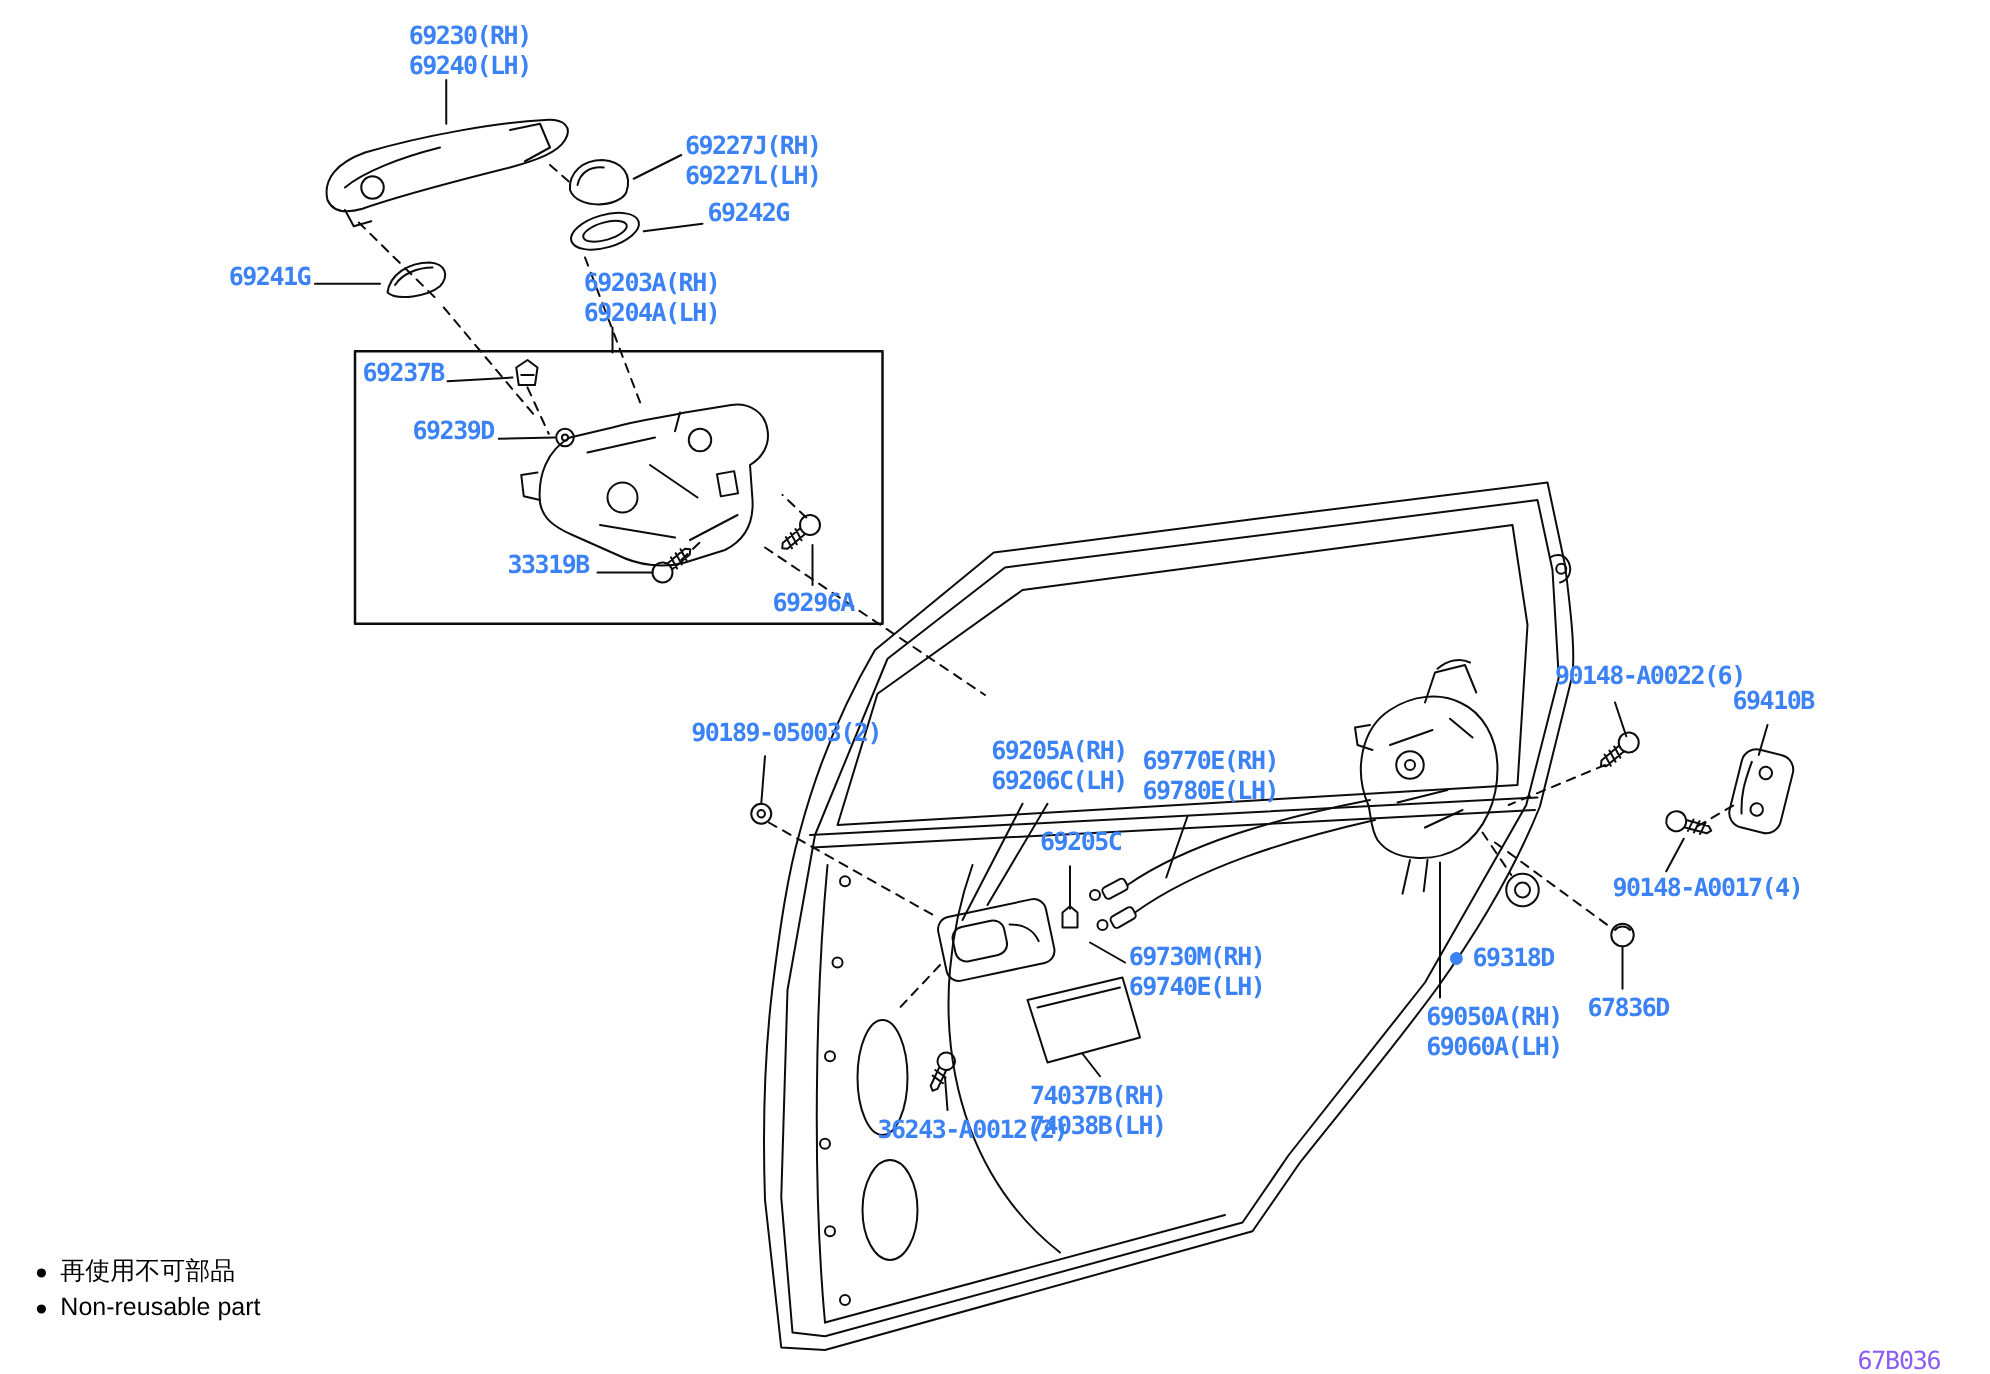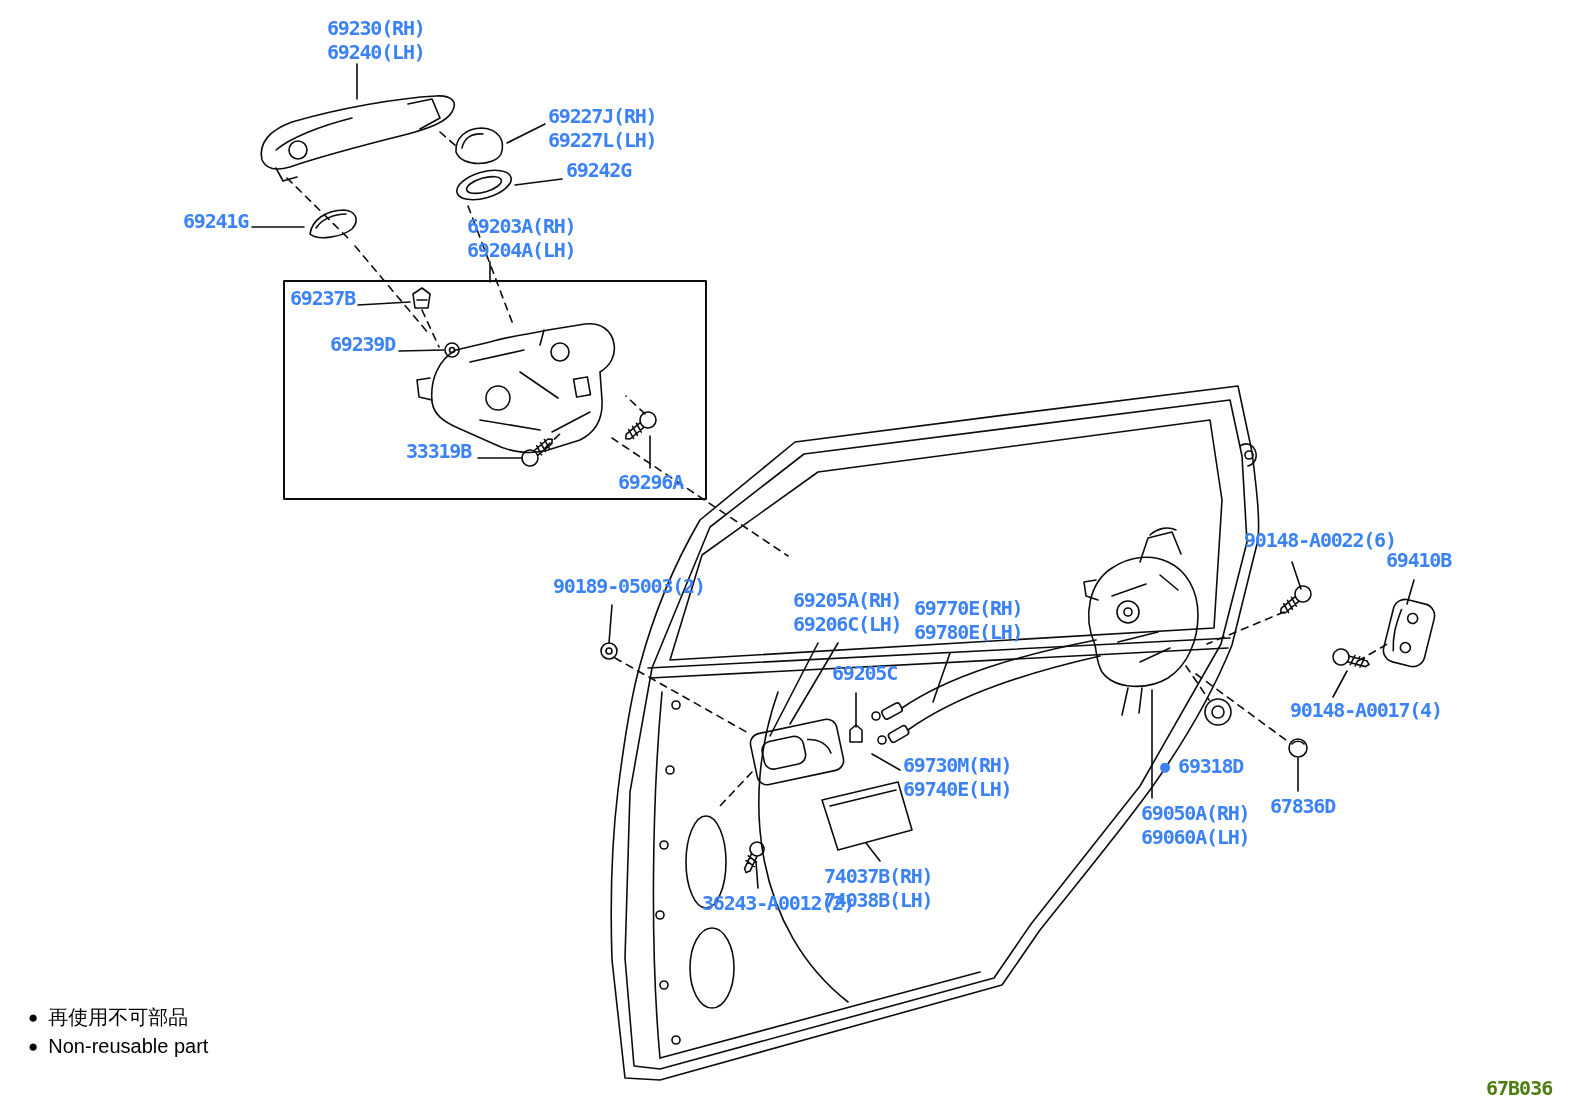--- a/index.html
+++ b/index.html
@@ -32,24 +32,24 @@
     font-size:20px;
     line-height:25px;
     color:#000;
     display:flex; flex-direction:column; gap:4px;
   }
   .legend .bullet-row { gap:10px; }
   .legend .dot, .part-label .dot { font-size:17px; }
   .drawing-code {
     position:absolute;
     left:1486px; top:1076px;
-    font-weight:bold;
+    font-weight:normal;
     font-size:20px;
     letter-spacing:-1px;
-    color:#4d7c0f;
+    color:#8b5cf6;
   }
 </style>
 </head>
 <body>
 
 <div class="canvas">
 
   <svg class="art" width="1592" height="1099" viewBox="0 0 1592 1099">
 
     <g>

